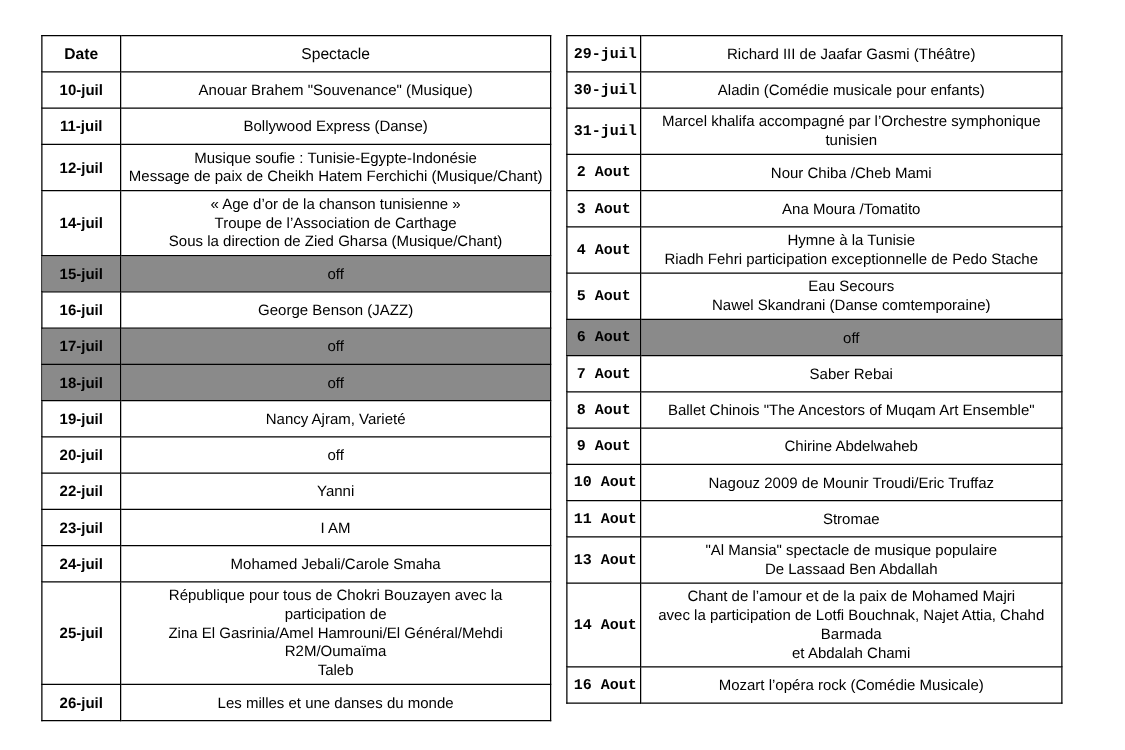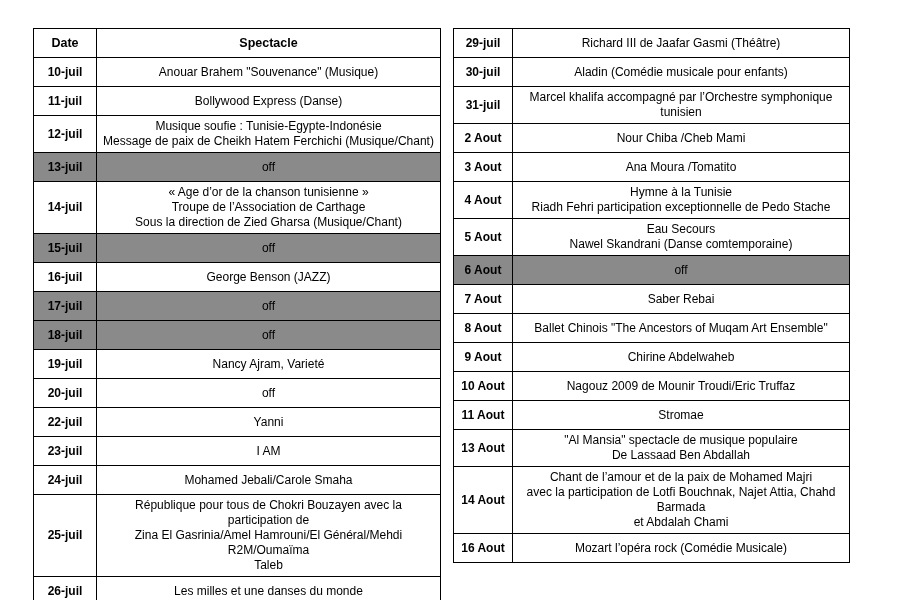--- a/index.html
+++ b/index.html
@@ -34,31 +34,31 @@
     border: 1.5px solid #000000;
     text-align: center;
     vertical-align: middle;
     font-size: 12px;
     line-height: 15px;
     padding: 3px 5px;
     height: 22px;
     overflow: hidden;
   }
   table.schedule th {
-    font-weight: bold;
+    font-weight: normal;
     font-size: 12.5px;
   }
   table.schedule .date,
   table.schedule th.date-col {
     font-weight: bold;
     white-space: nowrap;
   }
   table.schedule.left  .date,
   table.schedule.left  th.date-col { width: 52px; }
-  table.schedule.right .date       { width: 48px; }
+  table.schedule.right .date       { width: 48px; font-family: Liberation Mono, monospace; }
 
   table.schedule tr.off td {
     background: var(--off-bg, #8a8a8a);
   }
   table.schedule tr.tall td {
     height: 56px;
   }
 </style>
 </head>
 <body style="background: rgb(255, 255, 255);">
@@ -78,24 +78,20 @@
           <td class="spectacle">Anouar Brahem "Souvenance" (Musique)</td>
         </tr>
         <tr>
           <td class="date">11-juil</td>
           <td class="spectacle">Bollywood Express (Danse)</td>
         </tr>
         <tr>
           <td class="date">12-juil</td>
           <td class="spectacle">Musique soufie : Tunisie-Egypte-Indonésie<br>Message de paix de Cheikh Hatem Ferchichi (Musique/Chant)</td>
         </tr>
-        <tr class="off">
-          <td class="date">13-juil</td>
-          <td class="spectacle">off</td>
-        </tr>
         <tr>
           <td class="date">14-juil</td>
           <td class="spectacle">« Age d’or de la chanson tunisienne »<br>Troupe de l’Association de Carthage<br>Sous la direction de Zied Gharsa (Musique/Chant)</td>
         </tr>
         <tr class="off">
           <td class="date">15-juil</td>
           <td class="spectacle">off</td>
         </tr>
         <tr>
           <td class="date">16-juil</td>

